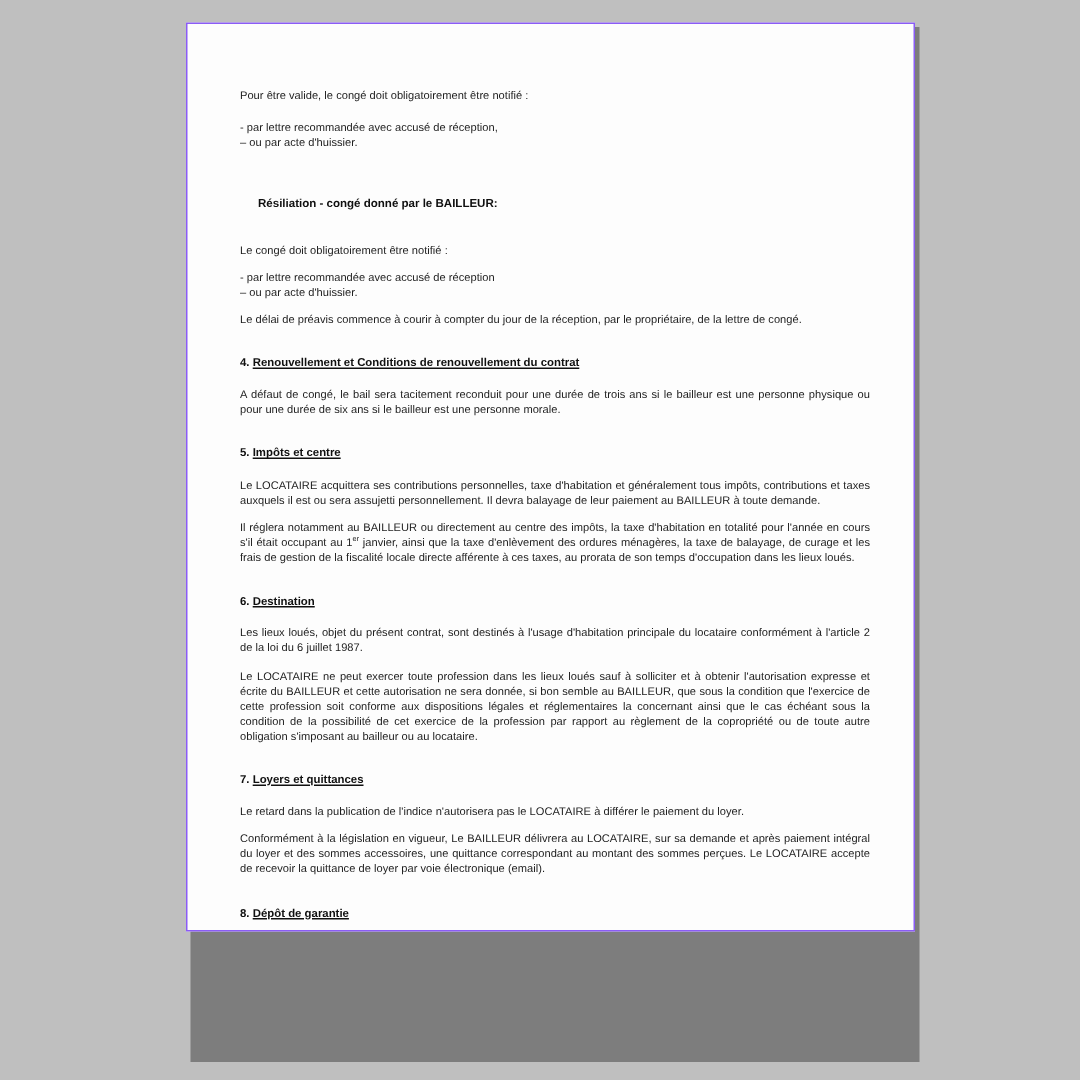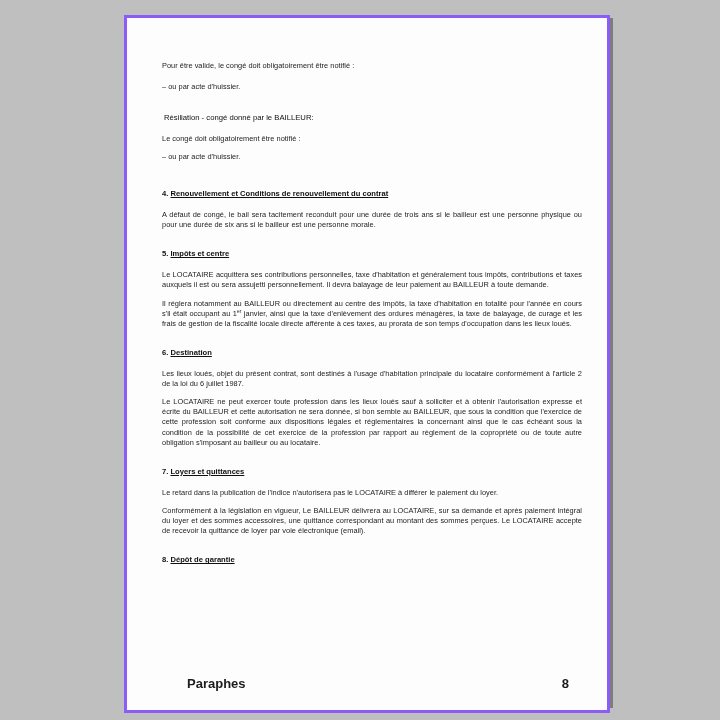--- a/index.html
+++ b/index.html
@@ -24,23 +24,23 @@
     top: 18px;
     width: 486px;
     height: 690px;
     background: #7d7d7d;
   }
   .page {
     position: absolute;
     left: 124px;
     top: 15px;
     width: 486px;
-    height: 698px;
+    height: 606px;
     background: #fdfdfd;
-    border: 3px solid #8b5cf6;
+    border: 1px solid #8b5cf6;
     box-sizing: border-box;
     overflow: hidden;
   }
   .page-inner {
     position: absolute;
     left: 35px;
     top: 43px;
     width: 420px;
   }
   p.body-text {
@@ -59,24 +59,24 @@
     font-size: 7.6px;
     line-height: 10.2px;
     font-weight: bold;
     color: #101010;
     text-align: left;
   }
   h2.section-heading .underlined {
     text-decoration: underline;
   }
   h3.sub-heading {
-    margin: 2px;
+    margin: 12px;
     font-size: 7.7px;
     line-height: 10.4px;
-    font-weight: normal;
+    font-weight: bold;
     color: #101010;
     text-align: left;
   }
   .gap-s  { height: 8px; }
   .gap-m  { height: 11px; }
   .gap-xl { height: 19px; }
   .bullet-block p {
     text-align: left;
   }
   .footer {
@@ -108,39 +108,42 @@
   <div class="page-shadow"></div>
 
   <div class="page">
     <div class="page-inner">
 
       <p class="body-text plain">Pour être valide, le congé doit obligatoirement être notifié :</p>
 
       <div class="gap-m"></div>
 
       <div class="bullet-block">
+        <p class="body-text">- par lettre recommandée avec accusé de réception,</p>
         <p class="body-text">– ou par acte d'huissier.</p>
       </div>
 
       <div class="gap-xl"></div>
 
       <h3 class="sub-heading">Résiliation - congé donné par le BAILLEUR:</h3>
 
       <div class="gap-s"></div>
 
       <p class="body-text plain">Le congé doit obligatoirement être notifié :</p>
 
       <div class="gap-s"></div>
 
       <div class="bullet-block">
+        <p class="body-text">- par lettre recommandée avec accusé de réception</p>
         <p class="body-text">– ou par acte d'huissier.</p>
       </div>
 
       <div class="gap-s"></div>
 
+      <p class="body-text">Le délai de préavis commence à courir à compter du jour de la réception, par le propriétaire, de la lettre de congé.</p>
 
       <div class="gap-xl"></div>
 
       <h2 class="section-heading">
         <span>4.</span>
         <span class="underlined">Renouvellement et Conditions de renouvellement du contrat</span>
       </h2>
 
       <div class="gap-m"></div>
 

